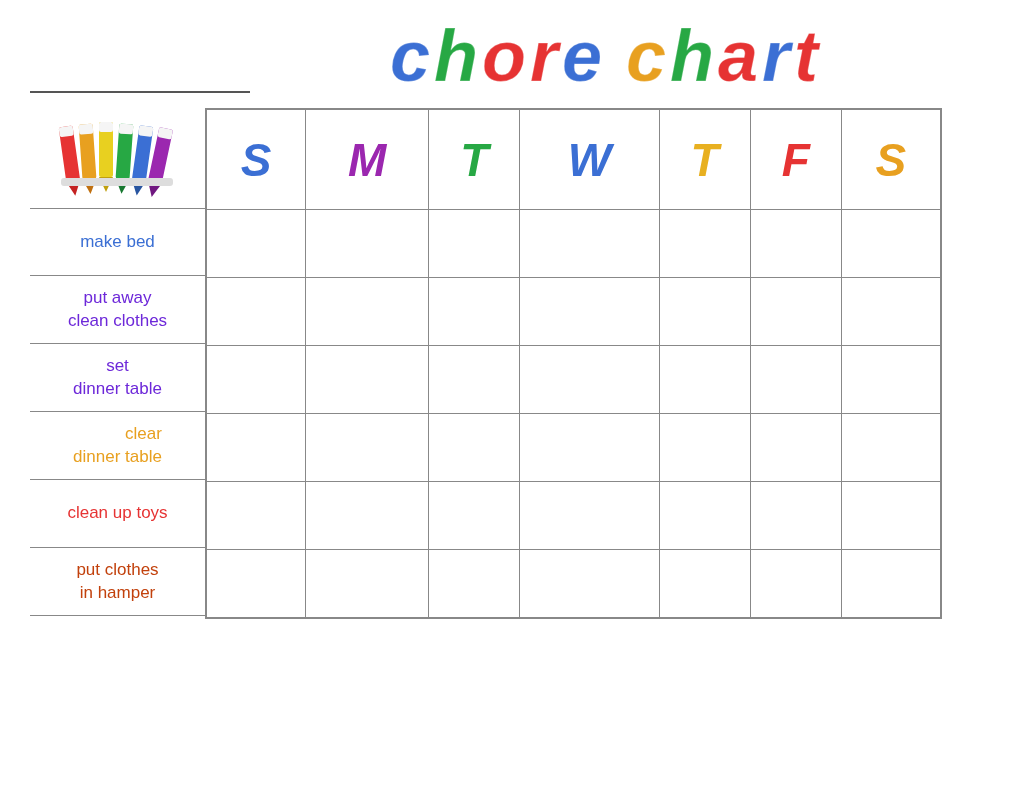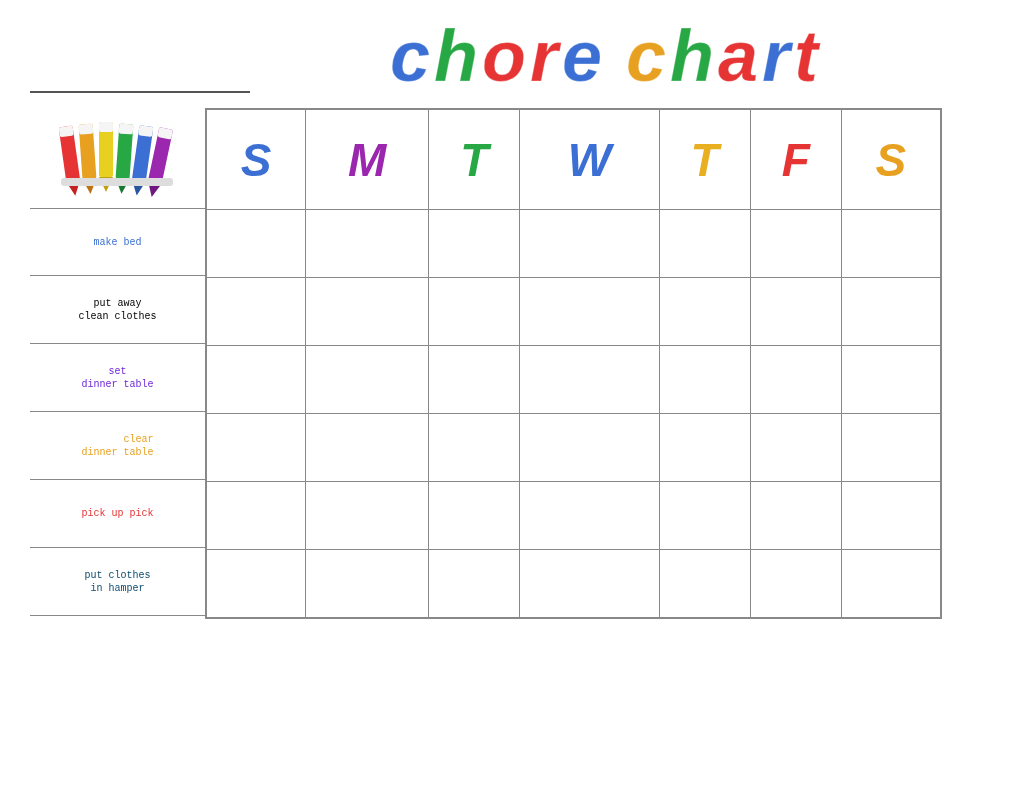--- a/index.html
+++ b/index.html
@@ -97,23 +97,23 @@
       height: 85px;
     }
 
     
     .chore-label {
       display: flex;
       align-items: center;
       justify-content: center;
       text-align: center;
       padding: 5px 8px;
-      font-size: 10px;
+      font-size: 17px;
       line-height: 1.3;
-      font-family: Liberation Mono, monospace;
+      font-family: Liberation Sans, sans-serif;
     }
 
     
     .grid-container {
       flex: 1;
       border: 1.5px solid #888;
     }
 
     .grid-table {
       width: 100%;
@@ -143,25 +143,25 @@
     .day-s1 { color: #3b6fd4; }
     .day-m  { color: #9b27af; }
     .day-t1 { color: #27a844; }
     .day-w  { color: #3b6fd4; }
     .day-t2 { color: #e8b020; }
     .day-f  { color: #e63333; }
     .day-s2 { color: #e8a020; }
 
     
     .chore-make-bed { color: #3b6fd4; }
-    .chore-put-away { color: #000000; }
+    .chore-put-away { color: #6d28d9; }
     .chore-set-dinner { color: #6d28d9; }
     .chore-clear-dinner { color: #e8a020; }
     .chore-pick-up { color: #e63333; }
-    .chore-put-clothes { color: #0c4a6e; }
+    .chore-put-clothes { color: #c2410c; }
   </style>
 </head>
 <body>
 
 <div class="page">
 
   <div class="header">
     <div class="name-line"></div>
     <div class="title-container">
       <div class="chore-chart-title">
@@ -214,21 +214,21 @@
           </g>
 
           <rect x="8" y="62" width="112" height="8" rx="3" fill="#ddd"></rect>
         </svg>
       </div>
 
       <div class="chore-label chore-make-bed" style="height:68px; border-top:1.5px solid #888; border-bottom:1.5px solid #888;">make bed</div>
       <div class="chore-label chore-put-away" style="height:68px; border-bottom:1.5px solid #888;">put away<br>clean clothes</div>
       <div class="chore-label chore-set-dinner" style="height:68px; border-bottom:1.5px solid #888;">set<br>dinner table</div>
       <div class="chore-label chore-clear-dinner" style="height:68px; border-bottom:1.5px solid #888;text-align:right;">clear<br>dinner table</div>
-      <div class="chore-label chore-pick-up" style="height:68px; border-bottom:1.5px solid #888;">pick up pick</div>
+      <div class="chore-label chore-pick-up" style="height:68px; border-bottom:1.5px solid #888;">clean up toys</div>
       <div class="chore-label chore-put-clothes" style="height:68px; border-bottom:1.5px solid #888;">put clothes<br>in hamper</div>
     </div>
 
     <div class="grid-container">
       <table class="grid-table">
         <thead>
           <tr>
             <th class="day-header day-s1">S</th>
             <th class="day-header day-m">M</th>
             <th class="day-header day-t1">T</th>

